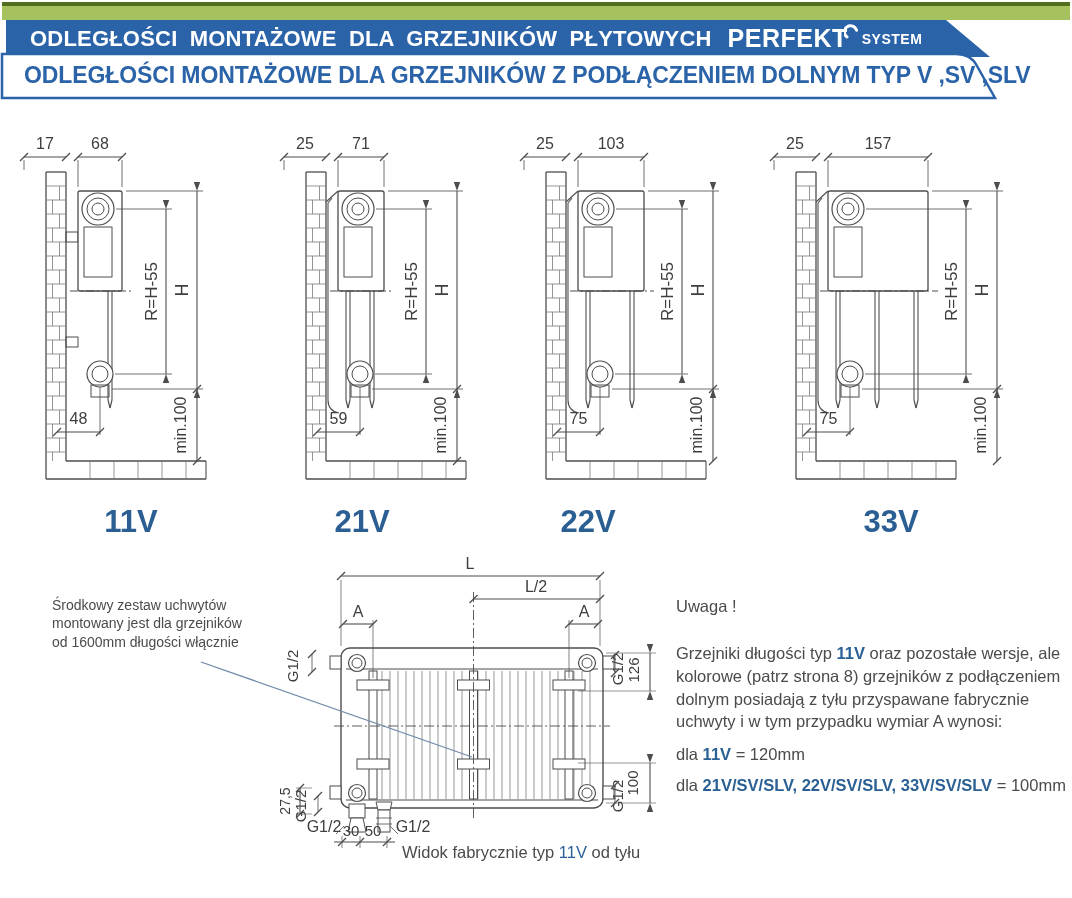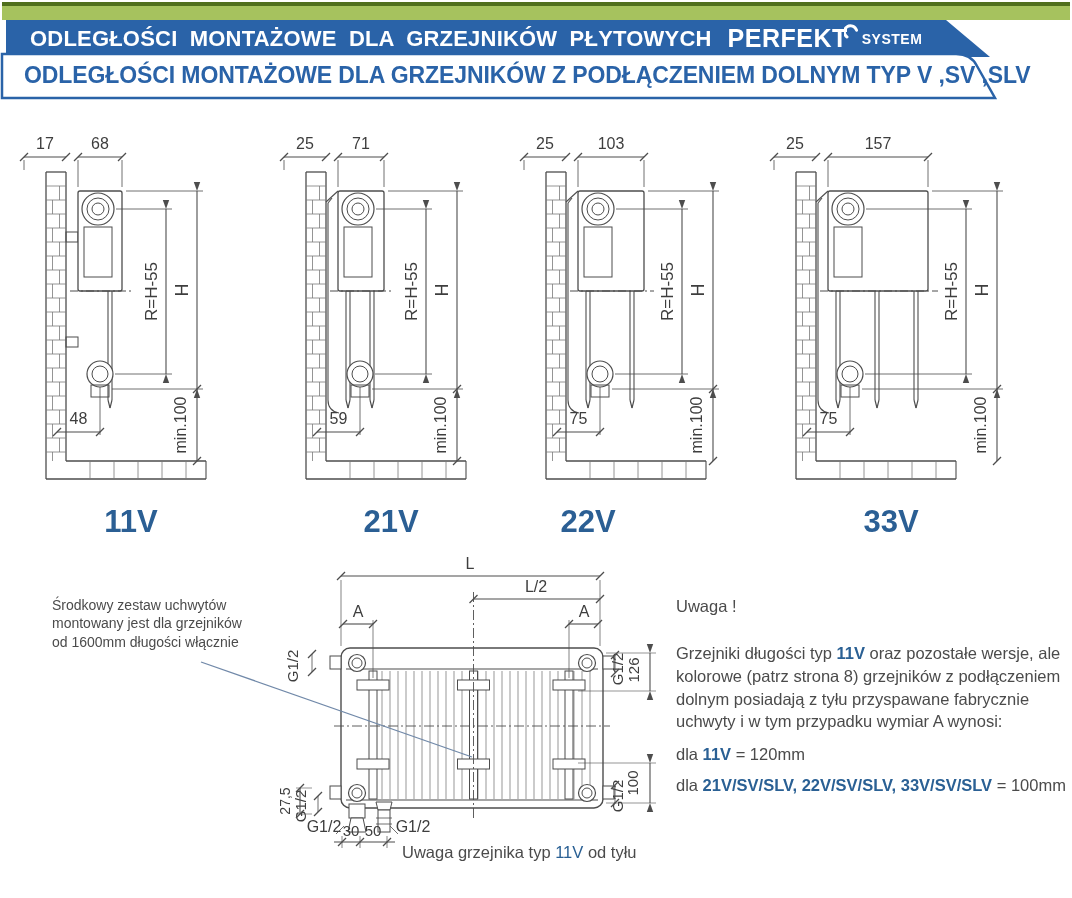--- a/index.html
+++ b/index.html
@@ -499,21 +499,21 @@
           <text x="220" y="293" font-size="16" font-family="Liberation Sans,sans-serif" fill="#3e3e3e" font-weight="400" text-anchor="middle" transform="rotate(-90 220 293)">min.100</text>
           <line x1="84" y1="255" x2="84" y2="303" stroke="#4d4d4d" stroke-width="0.8"></line>
           <line x1="41" y1="300" x2="84" y2="300" stroke="#4d4d4d" stroke-width="1.1"></line>
           <line x1="37" y1="304" x2="45" y2="296" stroke="#4d4d4d" stroke-width="1.2"></line>
           <line x1="80" y1="304" x2="88" y2="296" stroke="#4d4d4d" stroke-width="1.2"></line>
           <text x="62.5" y="292" font-size="16" font-family="Liberation Sans,sans-serif" fill="#3e3e3e" font-weight="400" text-anchor="middle">75</text>
         </g>
       </svg></div>
 
   <div class="diag-label" style="left:131px">11V</div>
-  <div class="diag-label" style="left:391px">21V</div>
+  <div class="diag-label" style="left:362px">21V</div>
   <div class="diag-label" style="left:588px">22V</div>
   <div class="diag-label" style="left:891px">33V</div>
 
   <div class="left-note">Środkowy zestaw uchwytów
 montowany jest dla grzejników
 od 1600mm długości włącznie</div>
 
   <div class="rear-view" id="rear-view"><svg width="400" height="345" viewBox="0 0 400 345">
         <rect x="63" y="92" width="262" height="160" rx="9" fill="#fff" stroke="#4d4d4d" stroke-width="1.4"></rect>
         <line x1="68" y1="113" x2="320" y2="113" stroke="#4d4d4d" stroke-width="1.1"></line>
@@ -636,21 +636,21 @@
         <line x1="78" y1="290" x2="86" y2="282" stroke="#4d4d4d" stroke-width="1.2"></line>
         <line x1="105" y1="290" x2="113" y2="282" stroke="#4d4d4d" stroke-width="1.2"></line>
         <text x="73" y="280" font-size="15" font-family="Liberation Sans,sans-serif" fill="#3e3e3e" font-weight="400" text-anchor="middle">30</text>
         <text x="95" y="280" font-size="15" font-family="Liberation Sans,sans-serif" fill="#3e3e3e" font-weight="400" text-anchor="middle">50</text>
         <text x="46" y="276" font-size="16" font-family="Liberation Sans,sans-serif" fill="#3e3e3e" font-weight="400" text-anchor="middle">G1/2</text>
         <line x1="58" y1="278" x2="66" y2="270" stroke="#4d4d4d" stroke-width="0.8"></line>
         <text x="135" y="276" font-size="16" font-family="Liberation Sans,sans-serif" fill="#3e3e3e" font-weight="400" text-anchor="middle">G1/2</text>
         <line x1="112" y1="270" x2="120" y2="278" stroke="#4d4d4d" stroke-width="0.8"></line>
       </svg></div>
 
-  <div class="caption"><span>Uwaga grzejnika typ </span><span class="accent" style="font-weight:400">11V</span><span> od tyłu</span></div>
+  <div class="caption"><span>Widok fabrycznie typ </span><span class="accent" style="font-weight:400">11V</span><span> od tyłu</span></div>
 
   <div class="right-note">
     <p class="uwaga">Uwaga !</p>
     <p class="para"><span>Grzejniki długości typ </span><span class="accent">11V</span><span> oraz pozostałe wersje, ale kolorowe (patrz strona 8) grzejników z podłączeniem dolnym posiadają z tyłu przyspawane fabrycznie uchwyty i w tym przypadku wymiar A wynosi:</span></p>
     <div class="rule"><span>dla </span><span class="accent">11V</span><span> = 120mm</span></div>
     <div class="rule"><span>dla </span><span class="accent">21V/SV/SLV, 22V/SV/SLV, 33V/SV/SLV</span><span> = 100mm</span></div>
   </div>
 
   <svg class="overlay" width="1072" height="898" viewBox="0 0 1072 898">
     <line x1="201" y1="662" x2="472" y2="757" stroke="#7189a9" stroke-width="1.3"></line>

